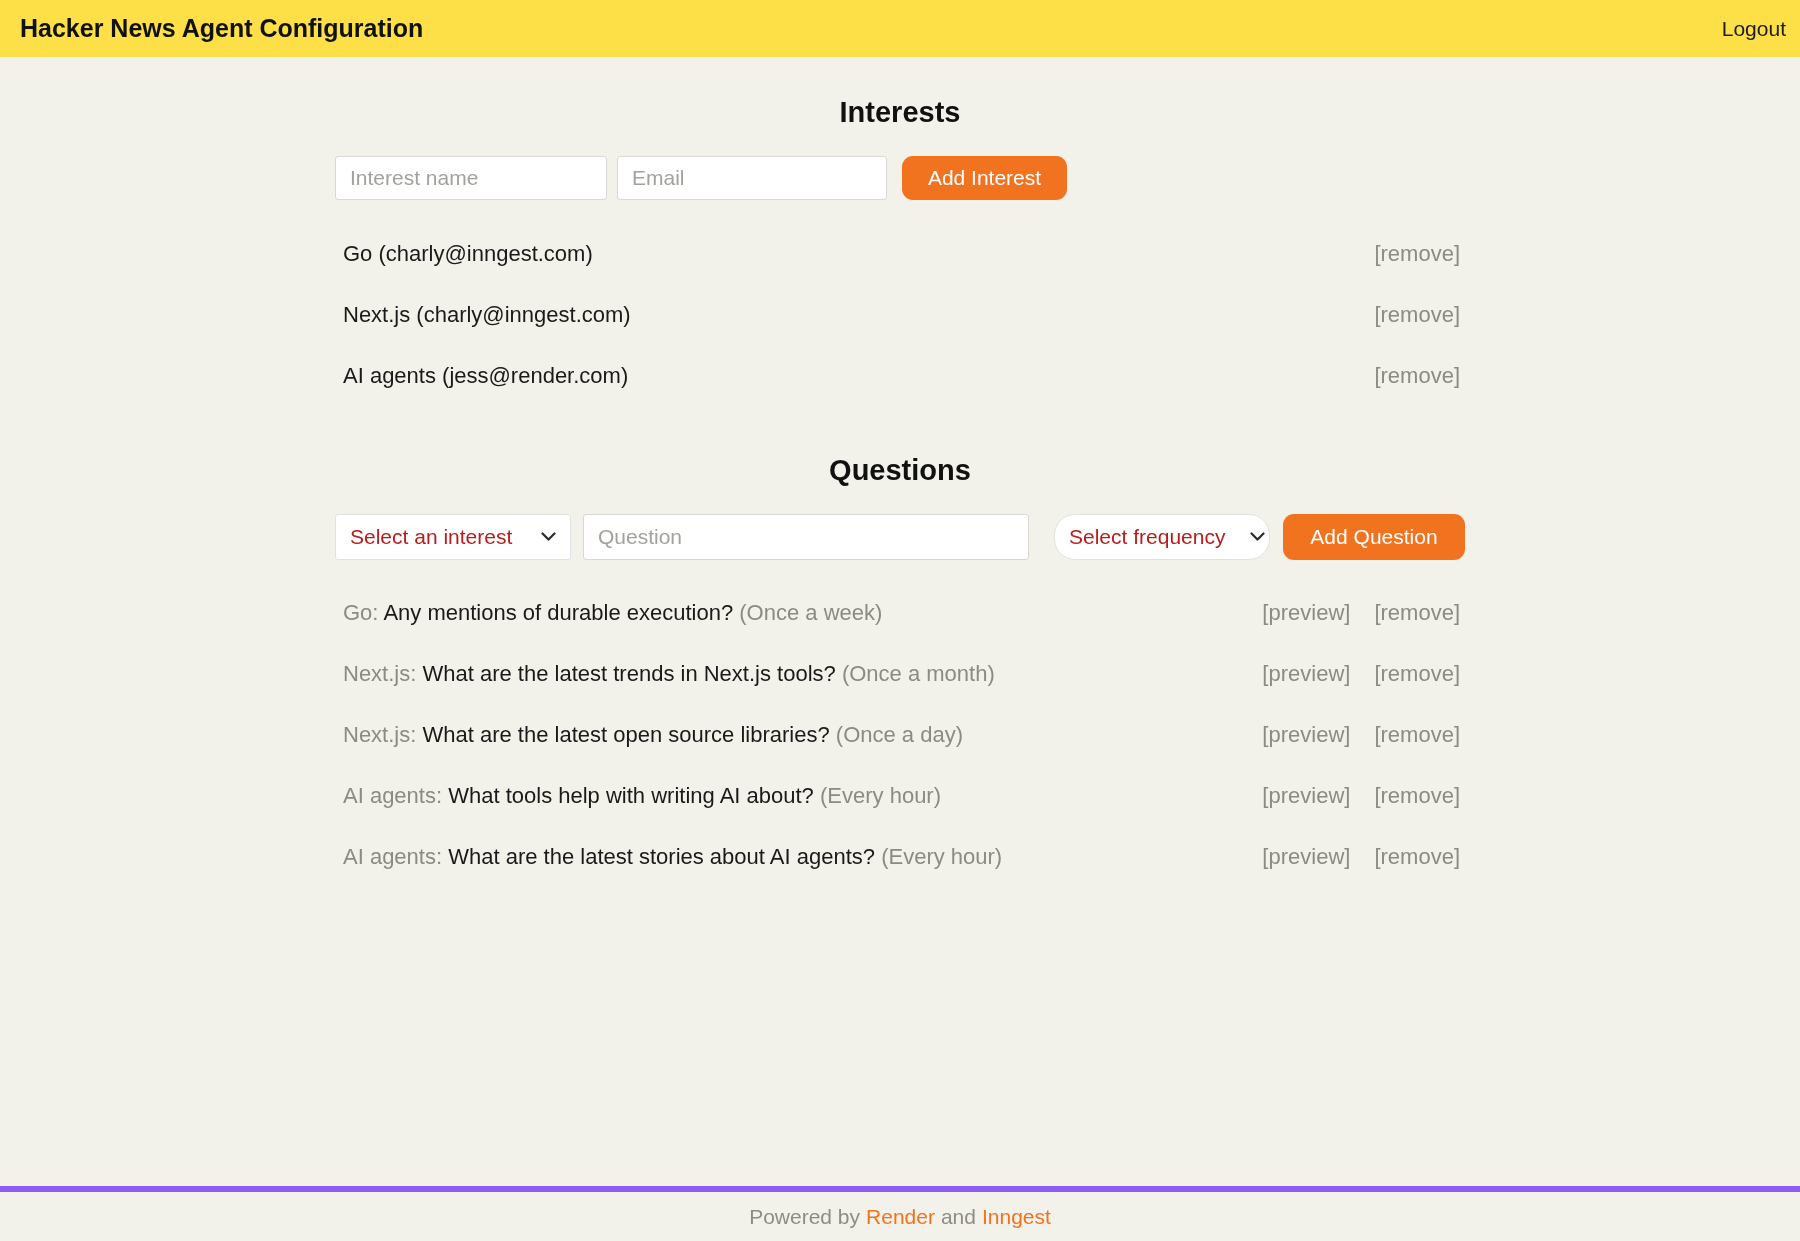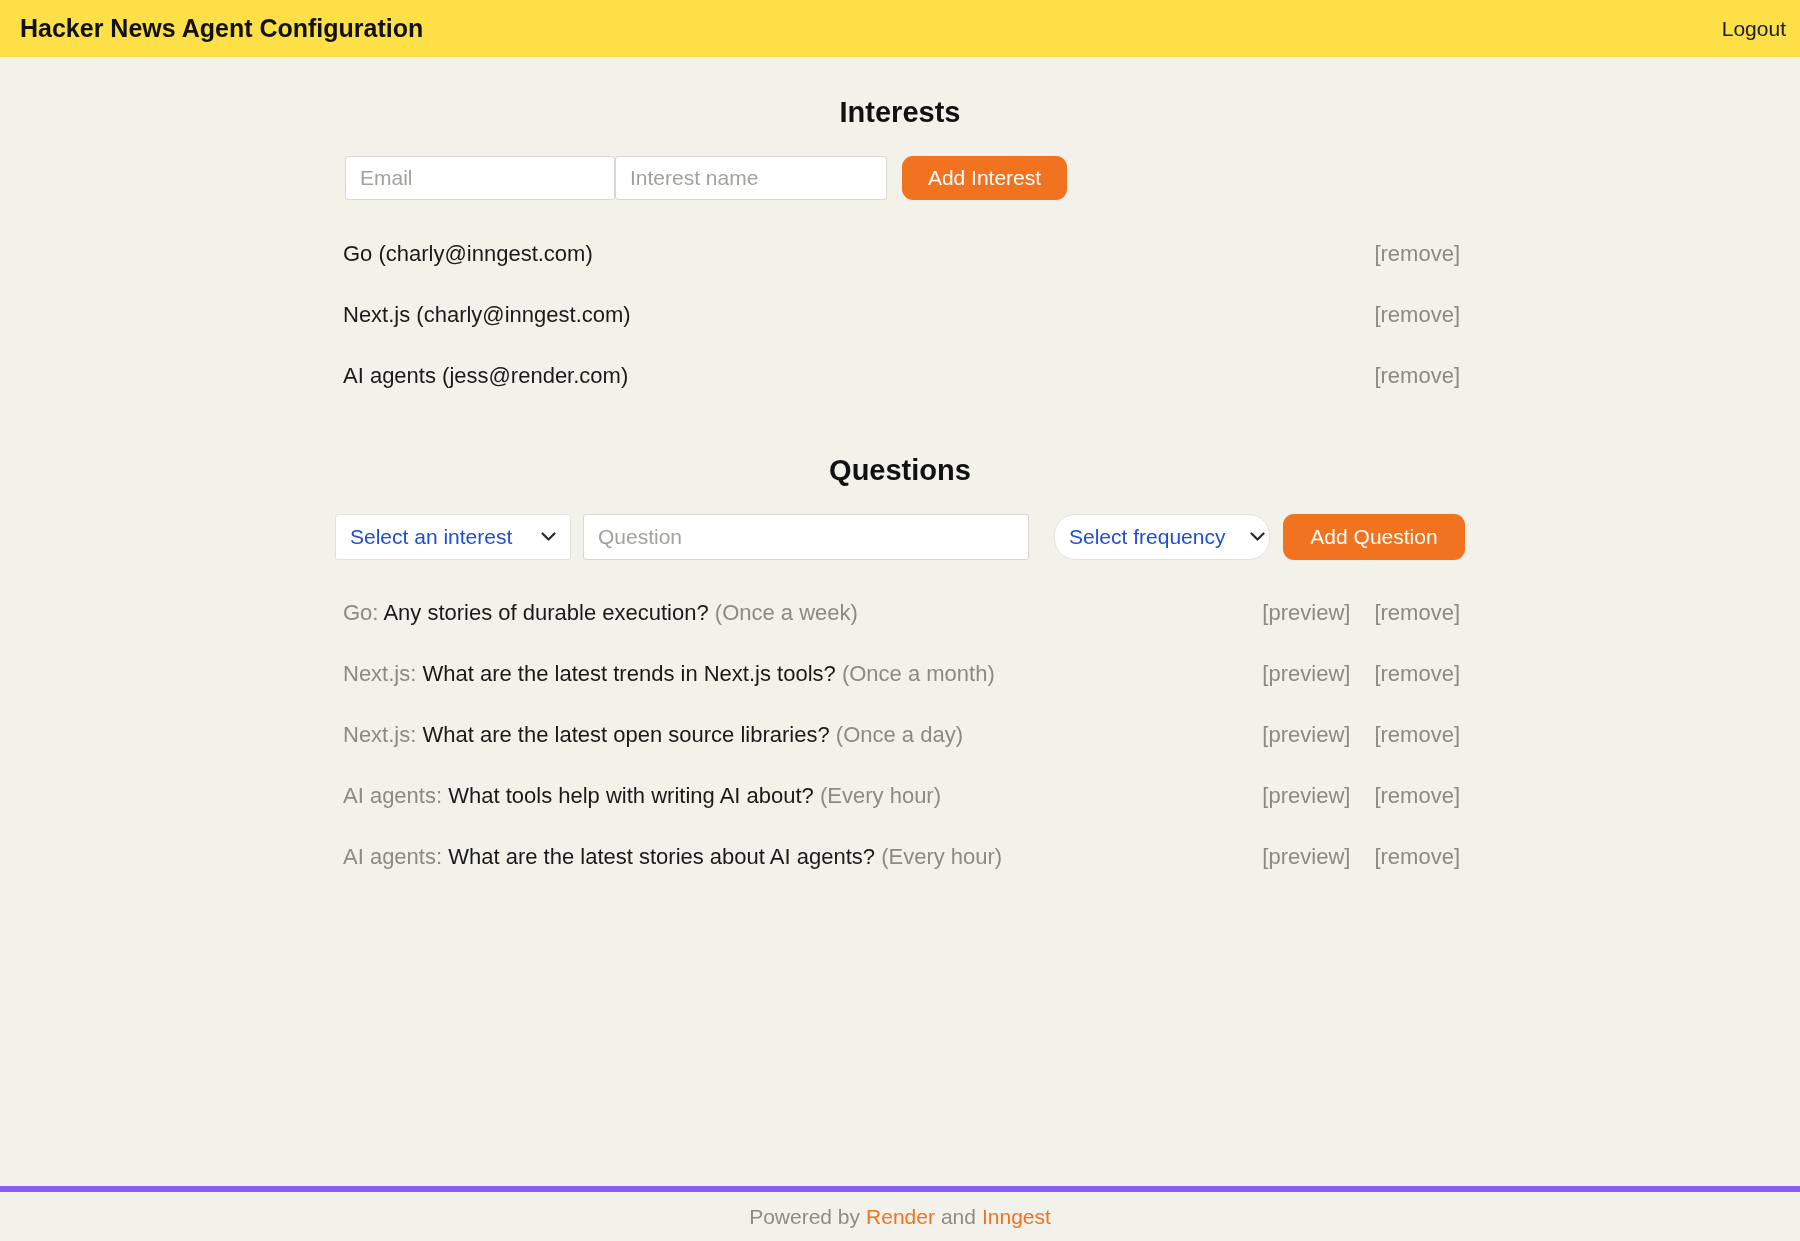--- a/index.html
+++ b/index.html
@@ -76,21 +76,21 @@
   .questions-form { height: 46px; margin-bottom: 22px; }
   .select-box {
     background: #ffffff;
     border: 1px solid #e2e2de;
     border-radius: 3px;
     display: flex;
     align-items: center;
     gap: 25px;
     padding: 0 14px;
     font-size: 21px;
-    color: #1d4ed8;
+    color: #b91c1c;
     cursor: pointer;
     white-space: nowrap;
   }
   .interest-select { width: 236px; }
   .question-input { width: 446px; margin-left: 12px; }
   .frequency-select { width: 216px; margin-left: 25px; justify-content: space-between; border-radius: 21px; }
   .add-question-btn { width: 182px; margin-left: 13px; }
   .chev { display: inline-flex; margin-left: auto; }
 
   
@@ -128,22 +128,22 @@
   <a class="logout-link">Logout</a>
 </header>
 
 <main class="main">
   <div class="container">
 
     <section>
       <h2 class="section-heading">Interests</h2>
 
       <div class="form-row interests-form">
+        <input class="text-input name-input" type="text" placeholder="Interest name" style="">
         <input class="text-input email-input" type="text" placeholder="Email" style="">
-        <input class="text-input name-input" type="text" placeholder="Interest name" style="">
         <button class="btn add-interest-btn">Add Interest</button>
       </div>
 
       <div class="interest-list">
 
           <div class="interest-row">
             <span class="interest-label">Go (charly@inngest.com)</span>
             <a class="muted-link">[remove]</a>
           </div>
 
@@ -181,21 +181,21 @@
           </span>
         </div>
         <button class="btn add-question-btn">Add Question</button>
       </div>
 
       <div class="question-list">
 
           <div class="question-row">
             <div class="question-left">
               <span class="q-prefix">Go:</span>
-              <span class="q-text">Any stories of durable execution?</span>
+              <span class="q-text">Any mentions of durable execution?</span>
               <span class="q-frequency">(Once a week)</span>
             </div>
             <div class="question-actions">
               <a class="muted-link">[preview]</a>
               <a class="muted-link">[remove]</a>
             </div>
           </div>
 
           <div class="question-row">
             <div class="question-left">

